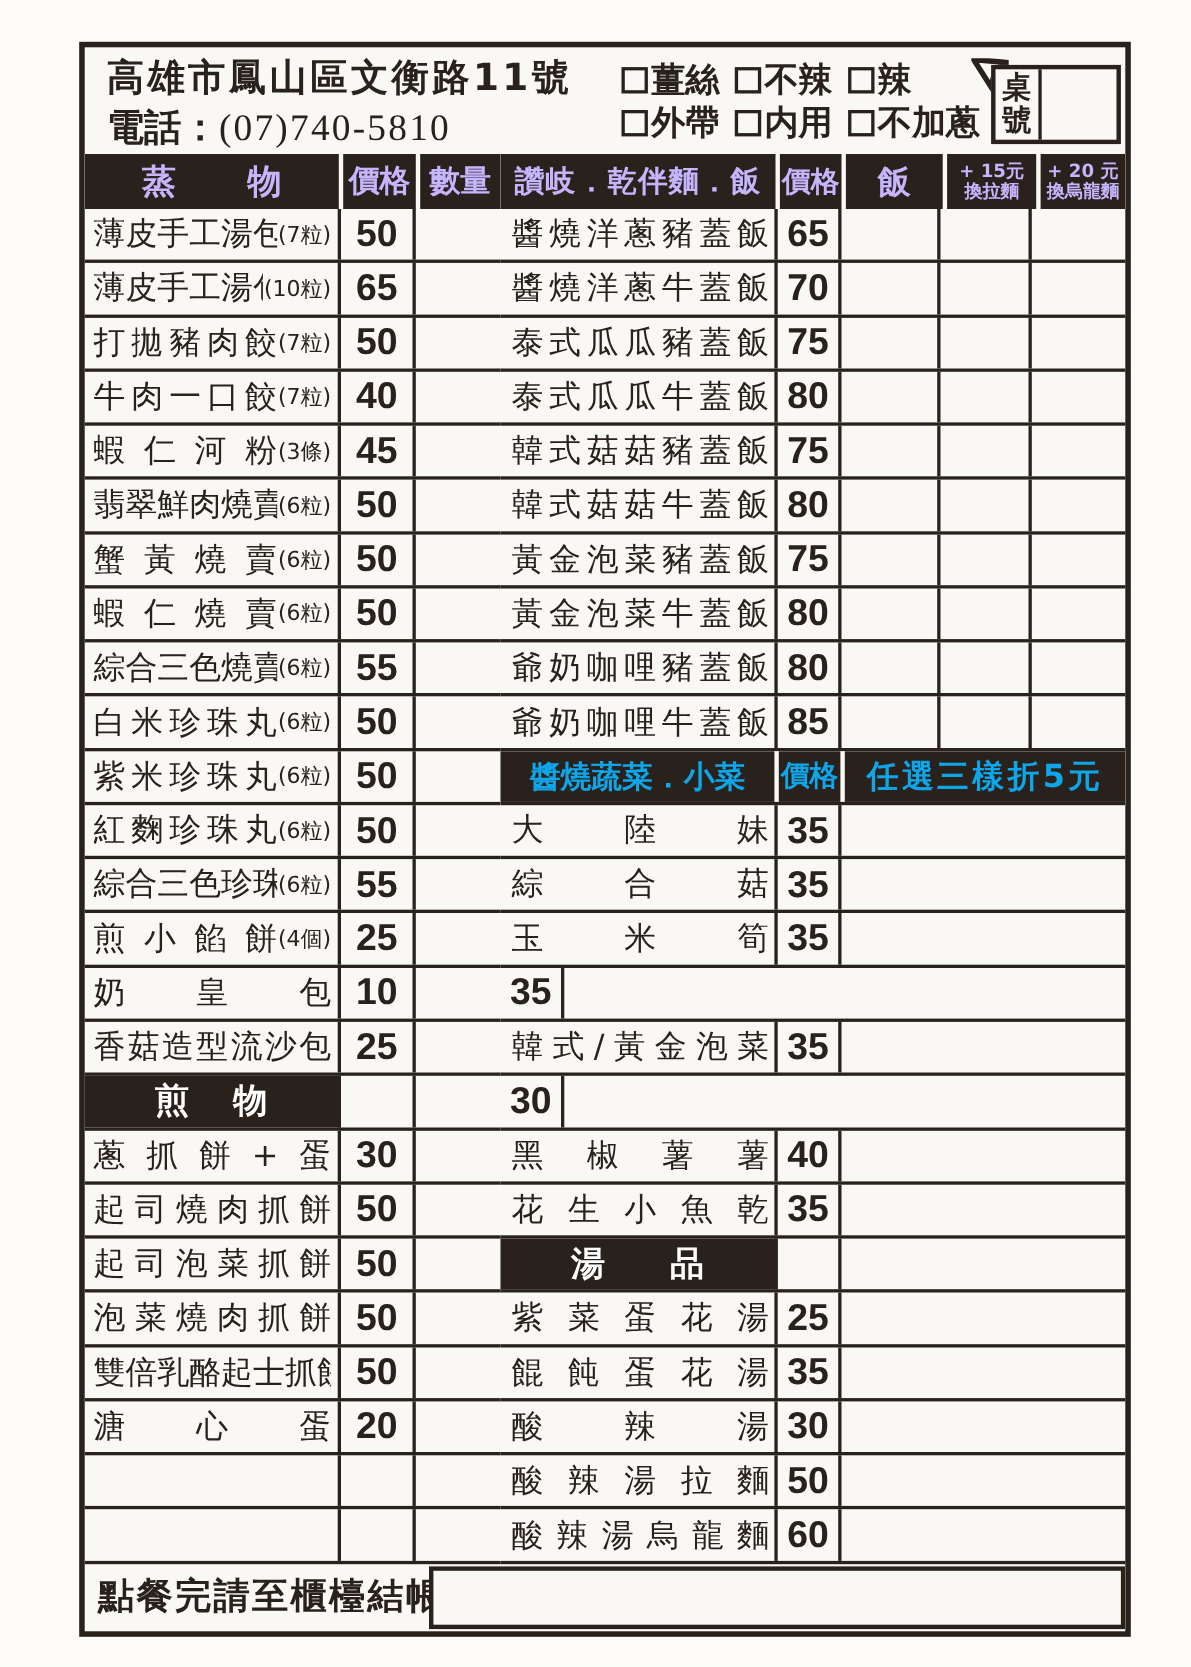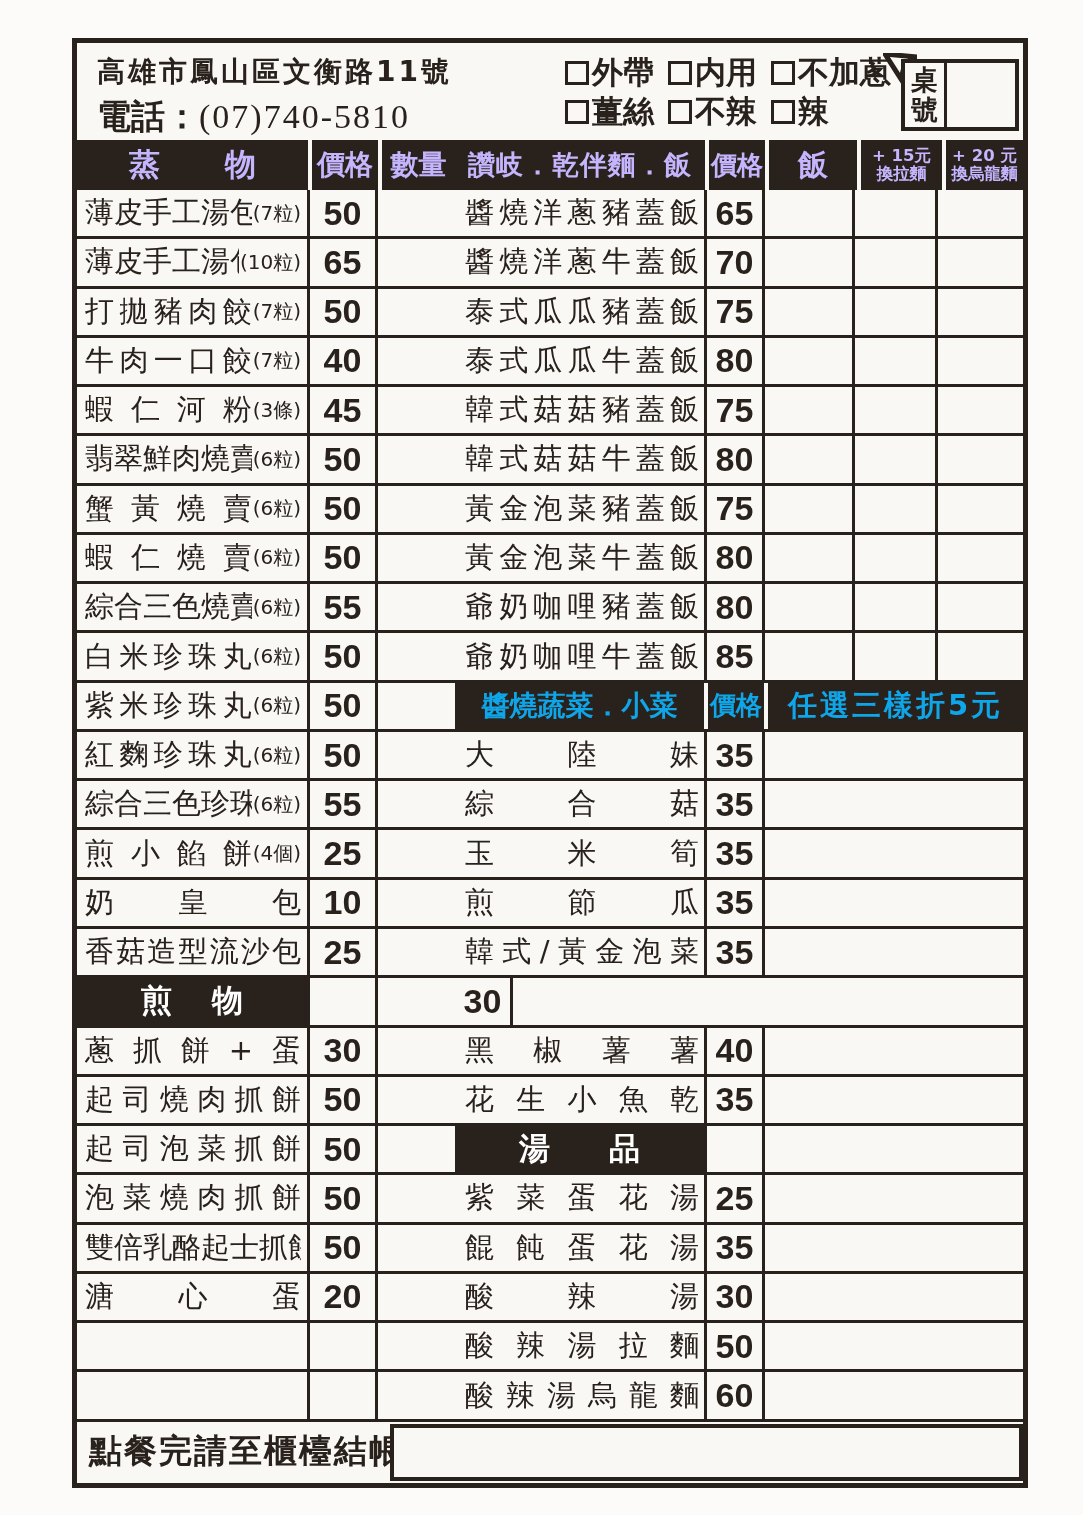--- a/index.html
+++ b/index.html
@@ -10,21 +10,21 @@
   }
   *{margin:0;padding:0;box-sizing:border-box;}
   html,body{background:#fcfbfa;}
   body{font-family:"DejaVu Sans",sans-serif;color:var(--ink);}
   .page{position:relative;width:1083px;height:1515px;background:#fcfbfa;overflow:hidden;}
   .sheet{position:absolute;left:72px;top:38px;width:956px;height:1450px;
          border:5px solid var(--ink);background:var(--paper);}
 
   
   .addr-block{position:absolute;left:20px;top:6px;line-height:45px;}
-  .addr-line1{font-size:28px;font-weight:600;letter-spacing:3px;}
+  .addr-line1{font-size:34px;font-weight:600;letter-spacing:3px;}
   .addr-line2{font-size:34px;font-weight:600;}
   .addr-line2 .num{font-family:"Liberation Serif",serif;font-weight:500;letter-spacing:2px;}
 
   .opts{position:absolute;left:488px;top:10px;width:330px;}
   .opt-row{display:flex;align-items:center;height:39px;gap:6px;}
   .opt{display:flex;align-items:center;margin-right:8px;}
   .cbx{width:24px;height:24px;border:3px solid var(--ink);background:var(--paper);
        display:inline-block;margin-right:3px;flex:none;}
   .opt-label{font-size:31px;font-weight:600;white-space:nowrap;}
 
@@ -95,43 +95,43 @@
 
     <div class="addr-block">
       <div class="addr-line1">高雄市鳳山區文衡路11號</div>
       <div class="addr-line2"><span>電話：</span><span class="num">(07)740-5810</span></div>
     </div>
 
     <div class="opts">
         <div class="opt-row">
           <div class="opt">
             <div class="cbx"></div>
-            <span class="opt-label">外帶</span>
+            <span class="opt-label">薑絲</span>
           </div>
           <div class="opt">
             <div class="cbx"></div>
-            <span class="opt-label">内用</span>
+            <span class="opt-label">不辣</span>
           </div>
           <div class="opt">
             <div class="cbx"></div>
-            <span class="opt-label">不加蔥</span>
+            <span class="opt-label">辣</span>
           </div>
         </div>
         <div class="opt-row">
           <div class="opt">
             <div class="cbx"></div>
-            <span class="opt-label">薑絲</span>
+            <span class="opt-label">外帶</span>
           </div>
           <div class="opt">
             <div class="cbx"></div>
-            <span class="opt-label">不辣</span>
+            <span class="opt-label">内用</span>
           </div>
           <div class="opt">
             <div class="cbx"></div>
-            <span class="opt-label">辣</span>
+            <span class="opt-label">不加蔥</span>
           </div>
         </div>
       </div>
 
     <svg class="tail" viewBox="0 0 34 34">
       <polygon points="34,4 2,1 18,26 22,10" fill="#f9f8f5" stroke="#29211c" stroke-width="5"></polygon>
     </svg>
     <div class="tableno">
       <div class="tableno-label">
         <span>桌</span>
@@ -533,23 +533,20 @@
             <div class="row">
               <div class="cell c-name-r">
                 <span class="iname">玉米筍</span>
               </div>
               <div class="cell c-price-r">
                 <span class="price">35</span>
               </div>
               <div class="cell c-wide"></div>
             </div>
             <div class="row">
-              <div class="cell c-name-r">
-                <span class="iname">煎節瓜</span>
-              </div>
               <div class="cell c-price-r">
                 <span class="price">35</span>
               </div>
               <div class="cell c-wide"></div>
             </div>
             <div class="row">
               <div class="cell c-name-r">
                 <span class="iname">韓式/黃金泡菜</span>
               </div>
               <div class="cell c-price-r">

